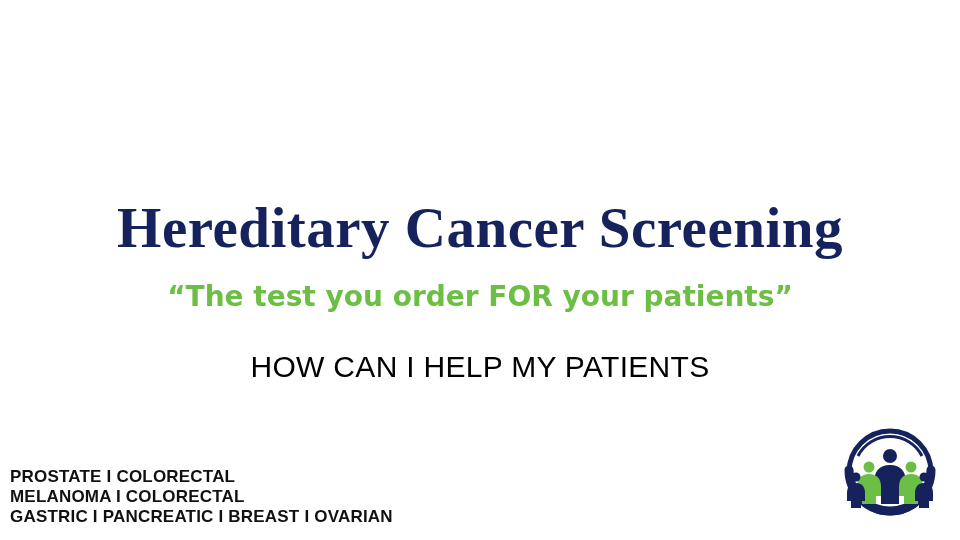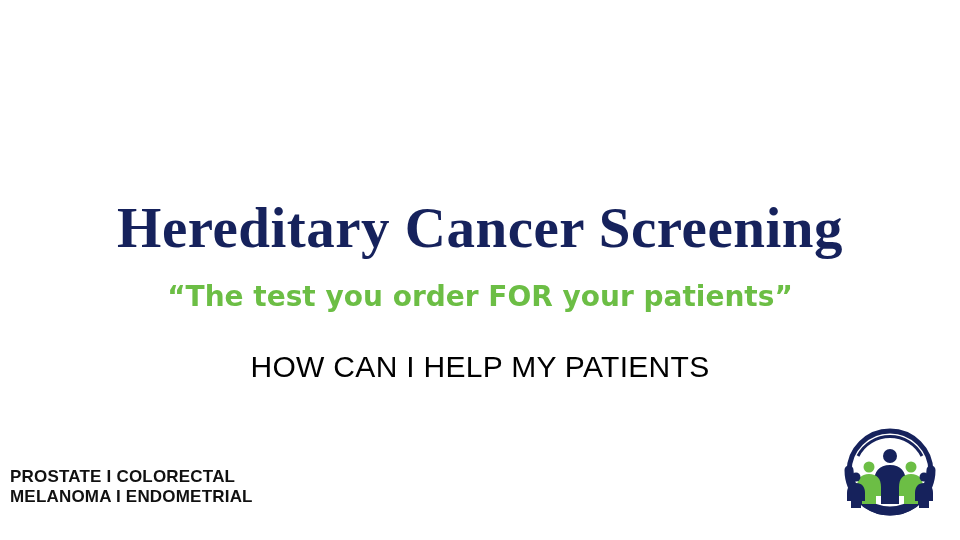--- a/index.html
+++ b/index.html
@@ -85,21 +85,22 @@
 <div class="slide">
 
   <div class="title">Hereditary Cancer Screening</div>
 
   <div class="subtitle">“The test you order FOR your patients”</div>
 
   <div class="tagline">HOW CAN I HELP MY PATIENTS</div>
 
   <div class="cancer-list">
     <div>PROSTATE I COLORECTAL</div>
-    <div>MELANOMA I ENDOMETRIAL</div>
+    <div>MELANOMA I COLORECTAL</div>
+    <div>GASTRIC I PANCREATIC I BREAST I OVARIAN</div>
   </div>
 
   <div class="logo">
     <svg width="104" height="104" viewBox="0 0 104 104" xmlns="http://www.w3.org/2000/svg">
 
       <path d="M9 44 A43 43 0 1 0 95 44 A43 43 0 0 1 9 44 Z" fill="#16225c" opacity="0"></path>
       <circle cx="52" cy="52" r="41" fill="none" stroke="#16225c" stroke-width="5"></circle>
       <path d="M11 50 A41 41 0 0 0 93 50" fill="none" stroke="#16225c" stroke-width="9" stroke-linecap="round"></path>
 
       <path d="M20 36 A36 36 0 0 1 84 36" fill="none" stroke="#16225c" stroke-width="3"></path>

